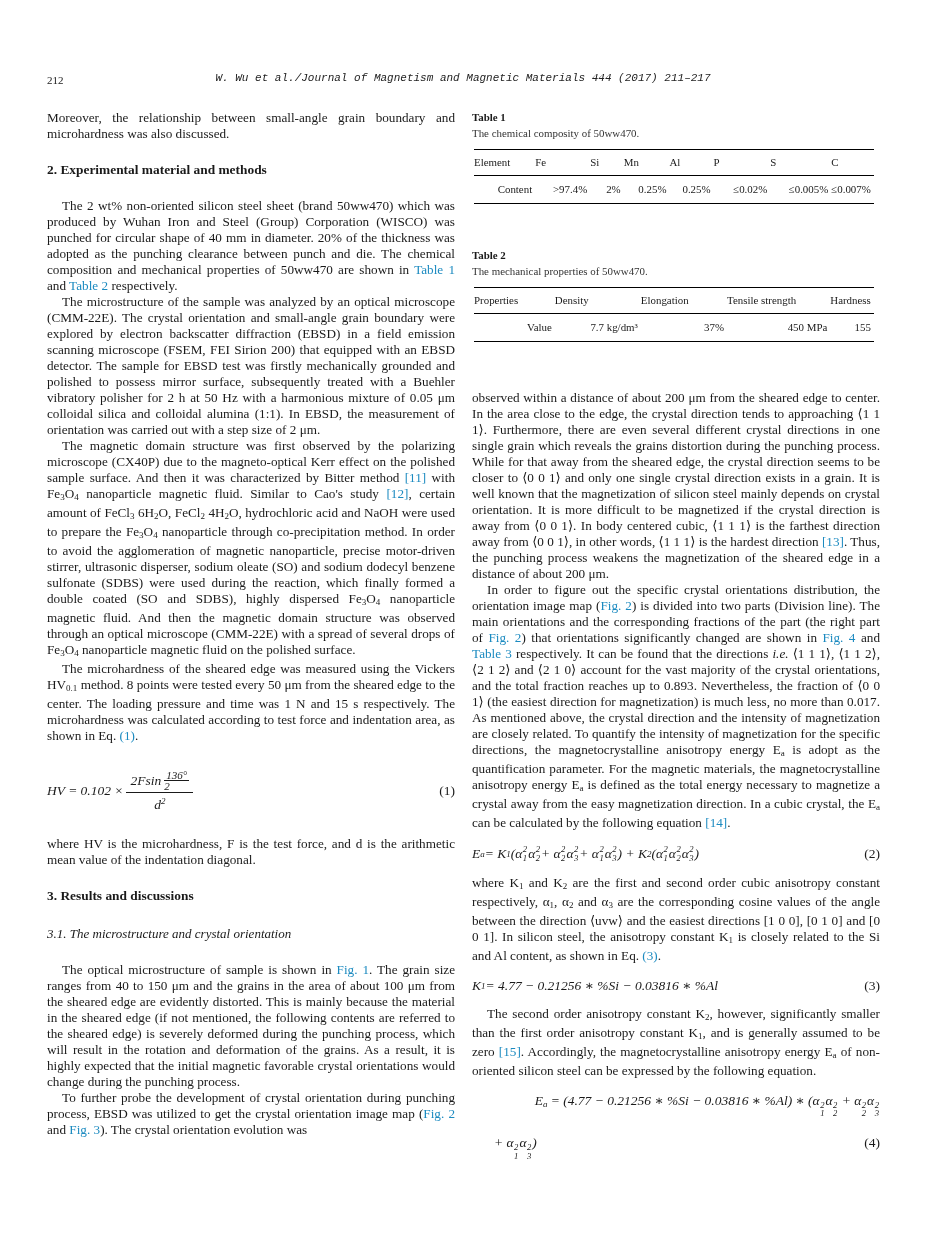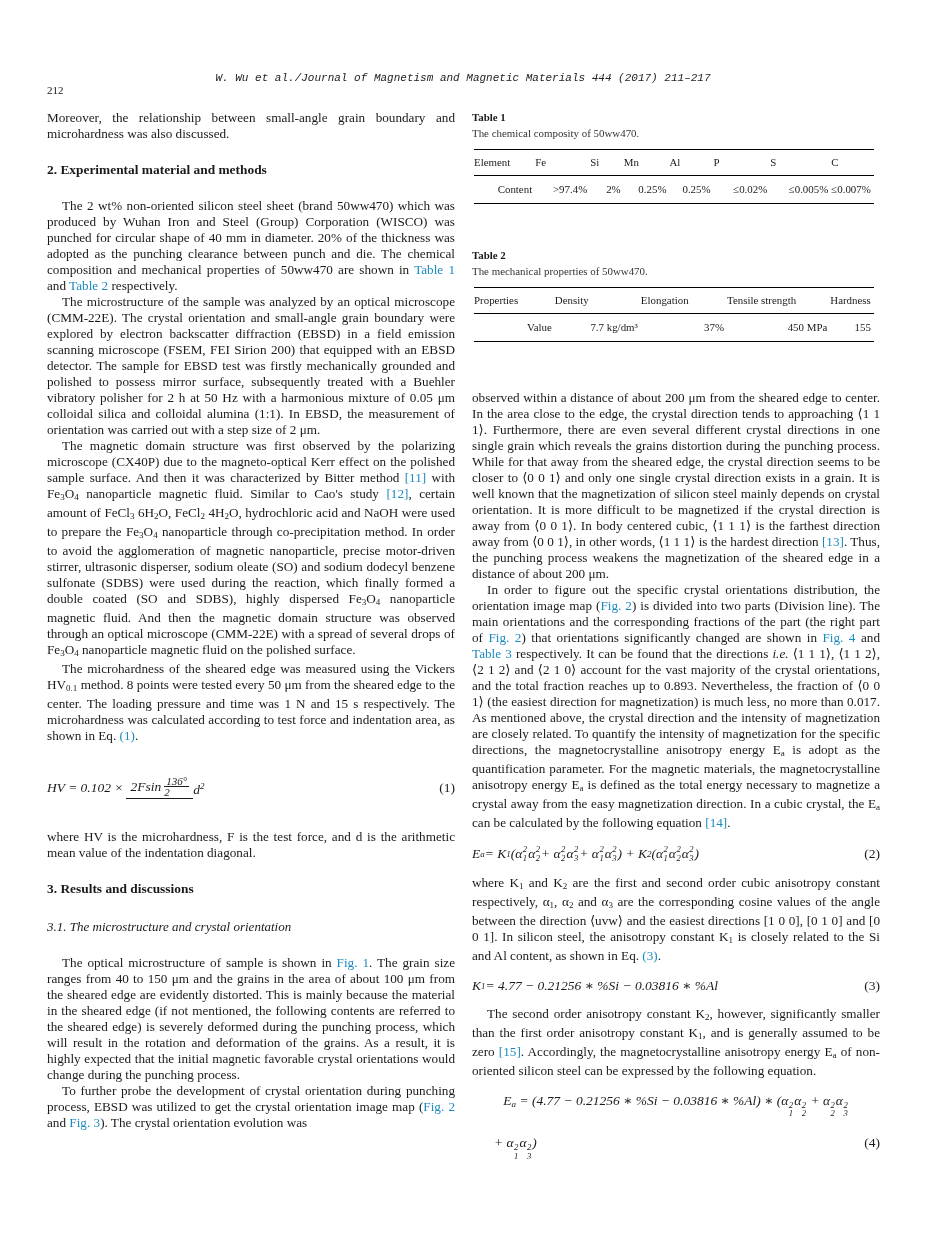--- a/index.html
+++ b/index.html
@@ -5,21 +5,21 @@
   html,body{margin:0;padding:0;background:#ffffff;}
   .page{
     width:925px;height:1234px;box-sizing:border-box;
     padding:70px 46px 30px 47px;
     background:#fff;color:#1a1a1a;
     font-family:"Liberation Serif","DejaVu Serif",serif;
     font-size:13.2px;line-height:16px;
     position:relative;overflow:hidden;
   }
   .running-head{position:relative;height:18px;margin-bottom:22px;font-size:11px;color:#222;}
-  .page-number{position:absolute;left:0;top:12px;font-style:normal;}
+  .page-number{position:absolute;left:0;top:2px;font-style:normal;}
   .journal-line{text-align:center;font-style:italic;font-family:Liberation Mono, monospace;}
   .columns{display:flex;gap:17px;align-items:flex-start;}
   .col{width:408px;flex:0 0 408px;text-align:justify;}
   p{margin:0;}
   .indent{text-indent:15px;}
   .sec-heading{font-weight:bold;font-size:13.4px;margin:20px 0 20px;text-align:left;}
   .subsec-heading{font-style:italic;font-size:13px;margin:22px 0 20px;text-align:left;}
   .ref-link{color:#1b8ac0;cursor:pointer;}
   .sb{font-size:9px;vertical-align:-2px;}
   .sp{font-size:9px;vertical-align:5px;}
@@ -34,26 +34,26 @@
     border-top:1px solid #000;border-bottom:1px solid #000;margin-left:2px;}
   table.data-table th{font-weight:normal;text-align:left;padding:6px 3px 6px 0;border-bottom:1px solid #000;}
   table.data-table td{text-align:right;padding:7px 3px 7px 0;}
   .t2-gap{margin-top:44px;}
   .after-tables{margin-top:48px;}
   
   .equation{display:flex;align-items:center;justify-content:space-between;
     font-style:italic;font-size:13.5px;margin:14px 0 12px;text-align:left;}
   .eq-number{font-style:normal;}
   .eq-body{display:inline-flex;align-items:center;}
-  .frac{display:inline-flex;flex-direction:row;align-items:center;text-align:center;margin:18px 3px;line-height:15px;}
+  .frac{display:inline-flex;flex-direction:column;align-items:center;text-align:center;margin:12px 3px;line-height:15px;}
   .frac .fnum{border-bottom:1px solid #1a1a1a;padding:0 4px 1px;display:inline-flex;align-items:center;}
   .frac .fden{padding-top:1px;}
   .ifrac{display:inline-flex;flex-direction:column;align-items:flex-start;font-size:11px;line-height:10px;margin-left:3px;}
   .ifrac .ifnum{border-bottom:1px solid #1a1a1a;padding:0 2px;}
-  .eq-multiline{margin:14px 0 10px;font-style:italic;font-size:13.5px;text-align:center;}
+  .eq-multiline{margin:14px 0 10px;font-style:italic;font-size:13.5px;text-align:right;}
   .eq-line2{display:flex;justify-content:space-between;padding-left:22px;margin-top:17px;}
 </style>
 </head>
 <body>
 
 <div class="page">
 
   <div class="running-head">
     <span class="page-number">212</span>
     <div class="journal-line">W. Wu et al./Journal of Magnetism and Magnetic Materials 444 (2017) 211–217</div>

